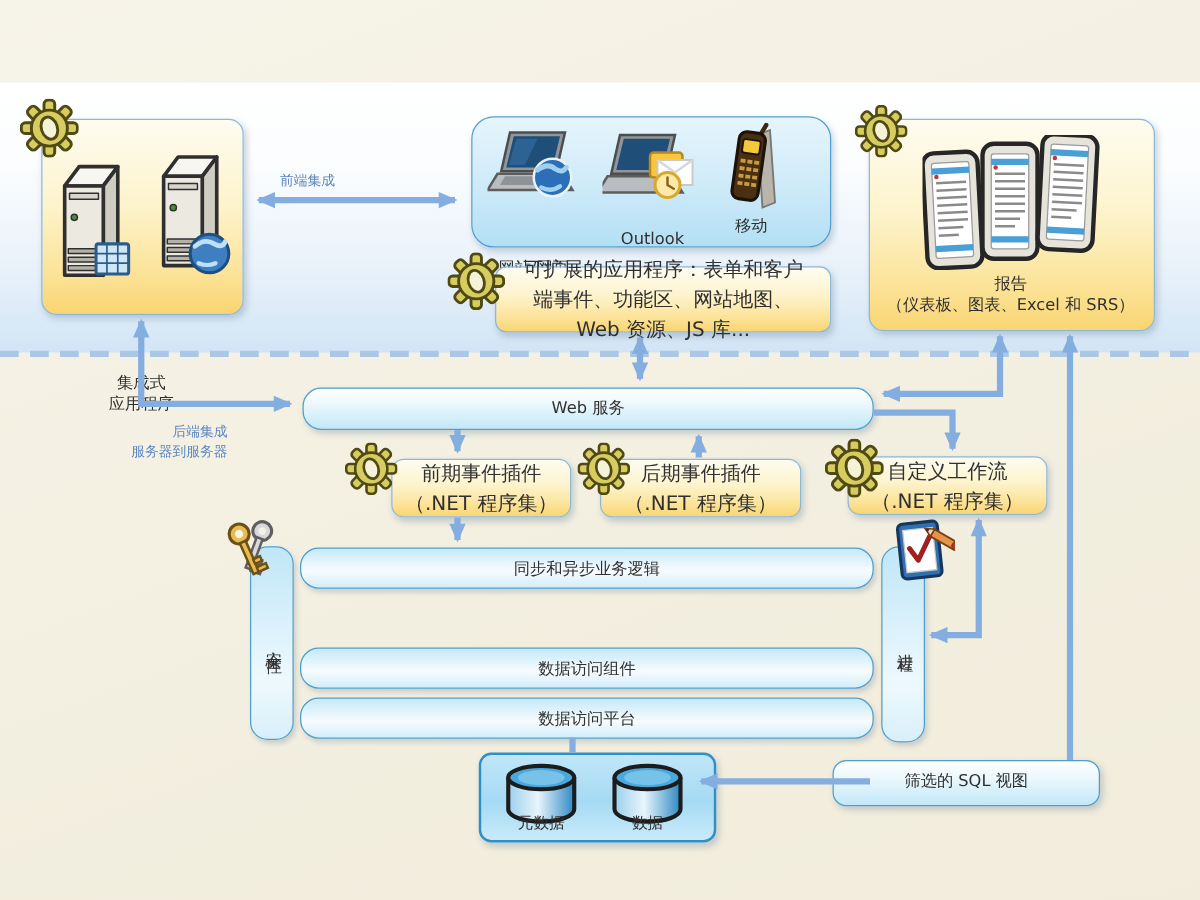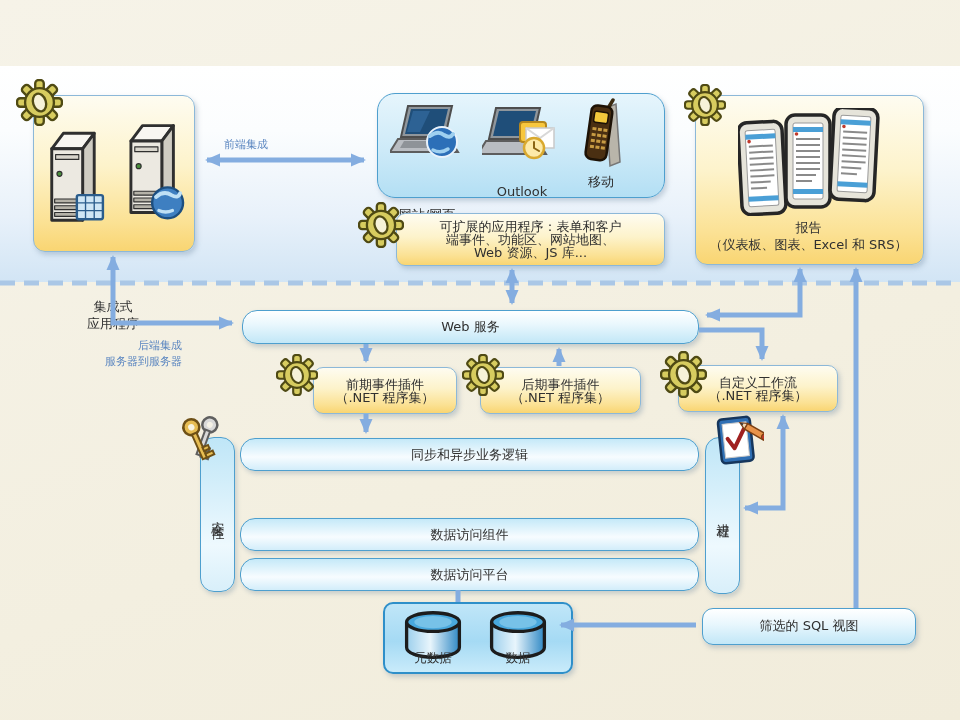--- a/index.html
+++ b/index.html
@@ -45,21 +45,21 @@
   }
   .vtext{writing-mode:vertical-rl;font-size:13px;letter-spacing:3px;color:#303030;}
   .data-box{
     background:linear-gradient(180deg,#c0e6f8 0%,#a5daf4 55%,#c9ebfa 100%);
     border:2px solid #2e8fc9;border-radius:10px;
     box-shadow:2px 3px 5px rgba(110,135,160,.35);
   }
   .center-flex{display:flex;align-items:center;justify-content:center;text-align:center;}
   .pre{white-space:pre-line;}
   .lbl{font-size:13px;line-height:1.3;color:#303030;text-align:center;}
-  .small{font-size:13px;line-height:13px;}
+  .small{font-size:16px;line-height:24px;}
   .blue-note{font-size:11px;line-height:1.45;color:#5b86c0;text-align:right;}
   .icon{display:block;}
   svg{display:block;}
 </style>
 </head>
 <body>
 
 <div id="stage">
 
   <div class="abs top-panel"></div>
@@ -287,21 +287,21 @@
           </defs>
           <path d="M6,11 v23 a24,9 0 0 0 48,0 v-23" fill="url(#cg)" stroke="#1c1c1c" stroke-width="3"></path>
           <ellipse cx="30" cy="11" rx="24" ry="8.5" fill="#49a8dd" stroke="#1c1c1c" stroke-width="3"></ellipse>
           <ellipse cx="30" cy="11" rx="17" ry="5.5" fill="#77c2e8"></ellipse>
         </svg>
       </span>
     <div class="abs lbl" style="left:8px;top:46px;width:80px;font-size:12.5px;">元数据</div>
     <div class="abs lbl" style="left:96px;top:46px;width:74px;font-size:12.5px;">数据</div>
   </div>
 
-  <div class="abs bbox center-flex" style="left:702px;top:608px;width:212px;height:35px;border-radius:11px;">
+  <div class="abs bbox center-flex" style="left:666px;top:608px;width:212px;height:35px;border-radius:11px;">
     <div class="lbl">筛选的 SQL 视图</div>
   </div>
 
   <div class="abs blue-note" style="left:224px;top:137px;">前端集成</div>
   <div class="abs blue-note pre" style="left:105px;top:338px;">后端集成
 服务器到服务器</div>
 
   <span class="abs icon" style="left:16px;top:79px;width:47px;">
       <svg width="100%" viewBox="0 0 44 44">
         <g fill="#d7cc5f" stroke="#4f4a14" stroke-width="2.2" stroke-linejoin="round">

